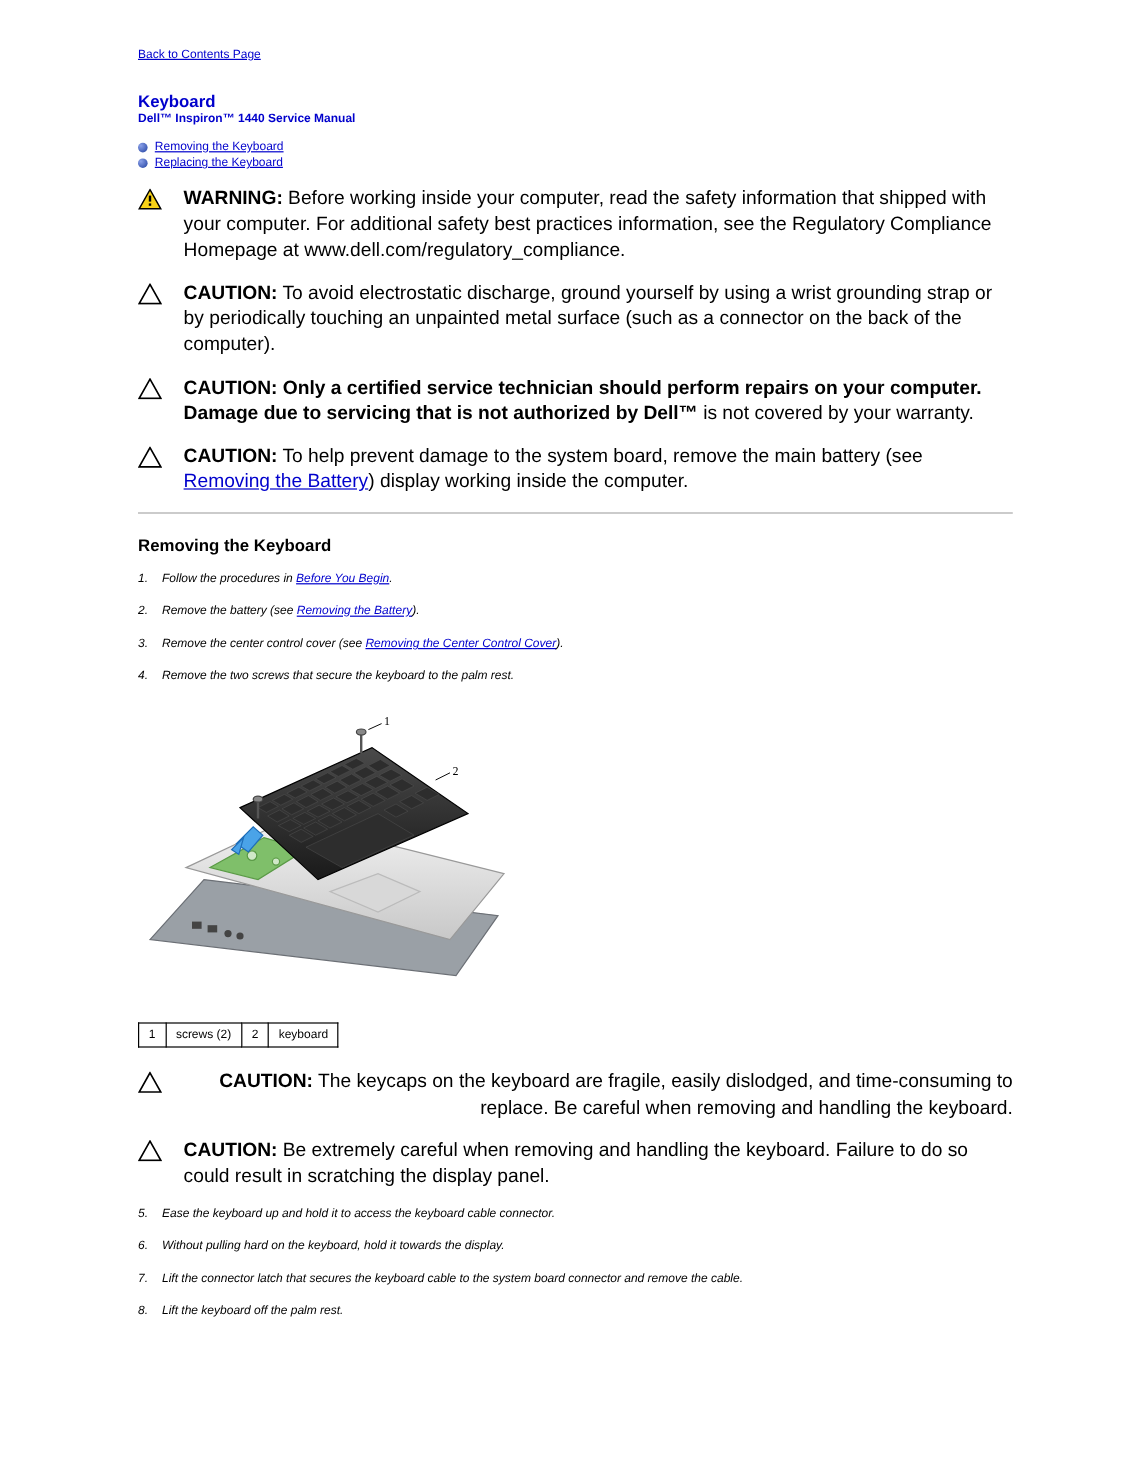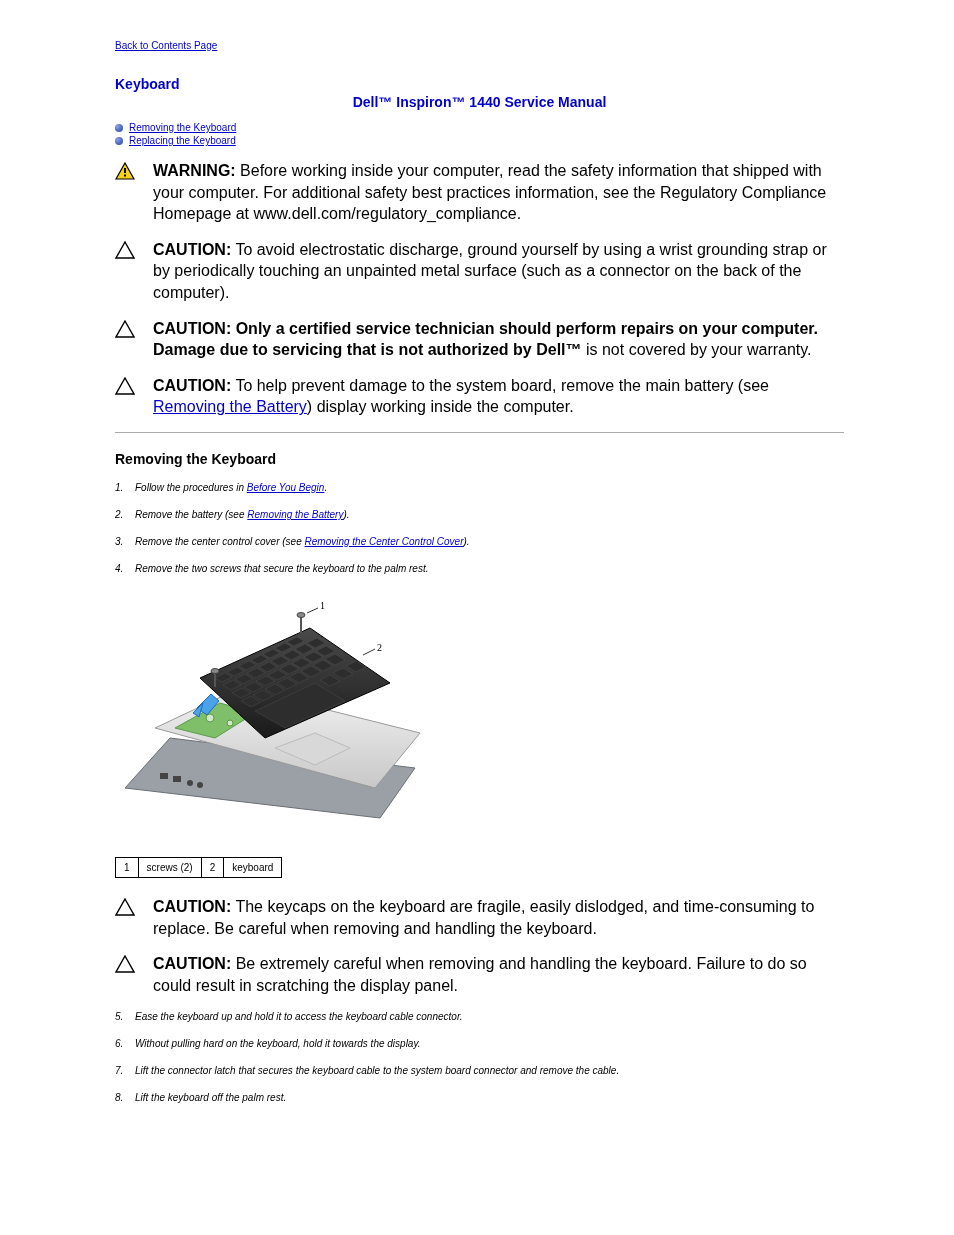--- a/index.html
+++ b/index.html
@@ -23,24 +23,23 @@
     display: inline-block;
   }
   .page-title {
     color: #0000cc;
     font-size: 14px;
     font-weight: bold;
     margin-bottom: 2px;
   }
   .manual-title {
     color: #0000cc;
-    font-size: 14px;
+    font-size: 10px;
     font-weight: bold;
     margin-bottom: 12px;
-    text-align: center;
   }
   .toc {
     margin-bottom: 14px;
   }
   .toc-item {
     display: flex;
     align-items: center;
     gap: 6px;
     margin-bottom: 2px;
   }
@@ -103,20 +102,21 @@
     border-collapse: collapse;
     font-size: 10px;
     margin-bottom: 18px;
   }
   .parts-table td {
     border: 1px solid #000;
     padding: 4px 8px;
   }
   .after-figure-note {
     margin-top: 10px;
+    text-align: right;
   }
 </style>
 </head>
 <body>
 
 
 
 <a class="back-link link">Back to Contents Page</a>
 
 <div class="page-title">Keyboard</div>

